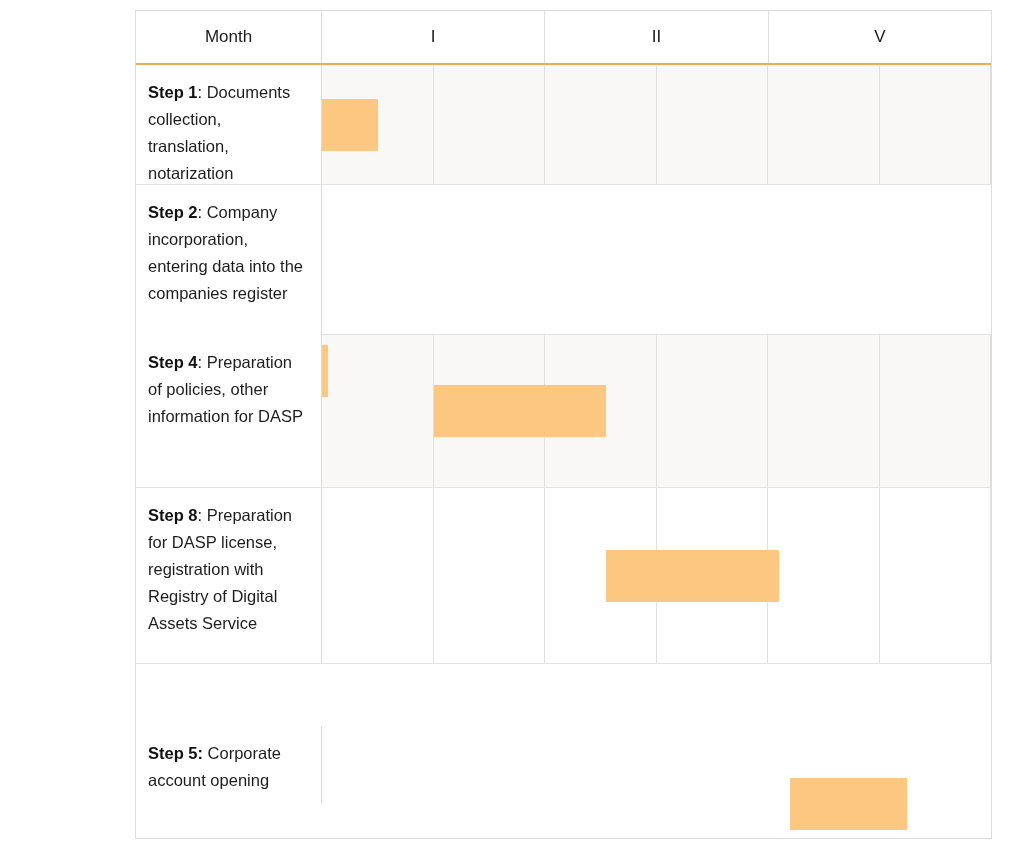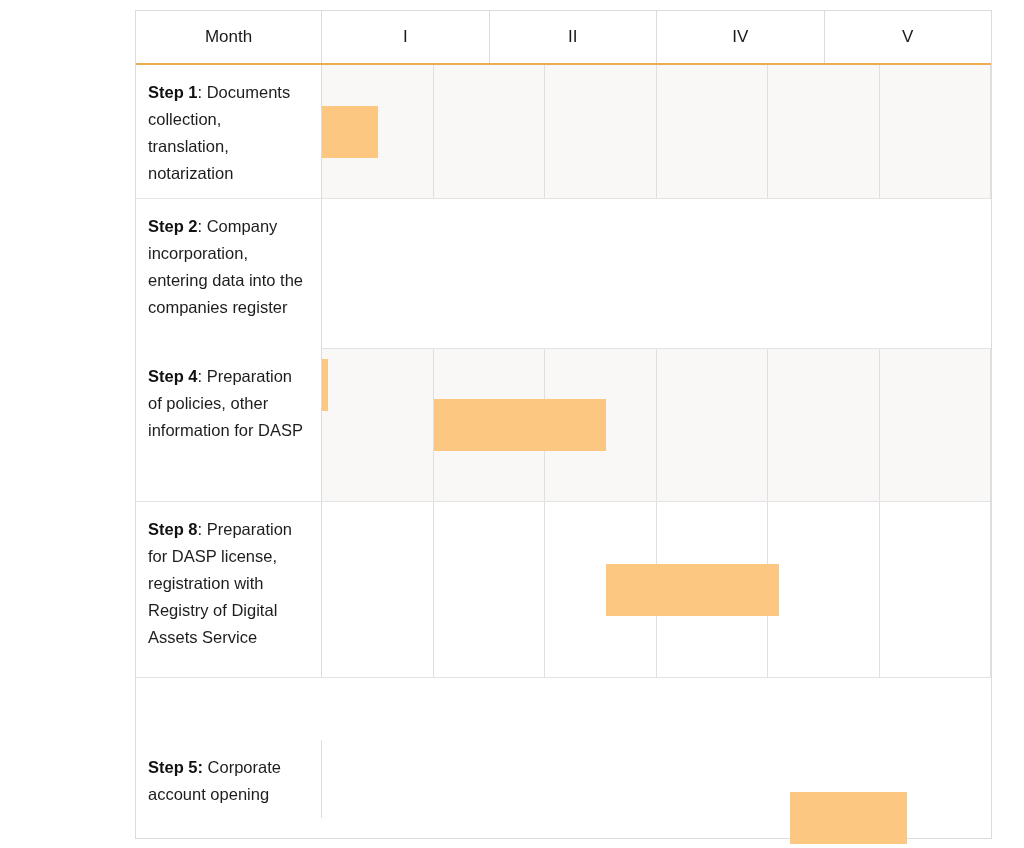--- a/index.html
+++ b/index.html
@@ -109,26 +109,25 @@
 </head>
 <body>
 
 <div id="page">
   <div class="gantt">
 
     <div class="gantt-head">
       <div class="head-cell label-col">Month</div>
       <div class="head-cell month-col">I</div>
       <div class="head-cell month-col">II</div>
-      <div class="head-cell month-col">IV</div>
       <div class="head-cell month-col">V</div>
     </div>
 
     <div class="gantt-body" id="gantt-body">
-        <div class="grow" style="height: 134px;">
+        <div class="grow" style="height: 120px;">
           <div class="row-label"><b>Step 1</b><span>: Documents collection, translation, notarization</span></div>
           <div class="row-track shaded">
             <div class="cell"></div>
             <div class="cell"></div>
             <div class="cell"></div>
             <div class="cell"></div>
             <div class="cell"></div>
             <div class="cell"></div>
             <div class="bar" style="background: rgb(252, 199, 128); left: 0%; width: 8.33333%;"></div>
           </div>

